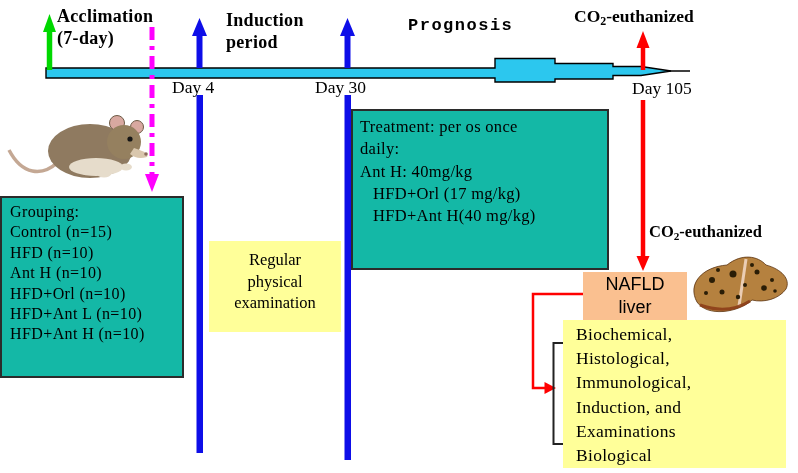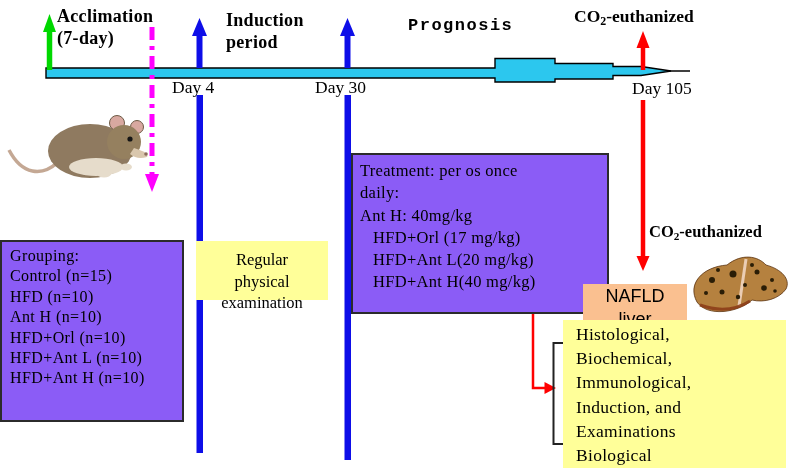--- a/index.html
+++ b/index.html
@@ -6,32 +6,32 @@
   *{box-sizing:border-box;}
   .canvas{position:relative;width:798px;height:473px;background:#fff;overflow:hidden;
           font-family:"Liberation Serif","DejaVu Serif",serif;color:#000;}
   .art{position:absolute;left:0;top:0;}
   .t{position:absolute;white-space:pre-line;}
   .bold{font-weight:bold;text-align:right;}
   .sub{font-size:0.68em;vertical-align:-0.28em;}
   .phase{font-weight:bold;font-size:18px;line-height:22px;letter-spacing:.3px;}
   .day{font-size:17.5px;}
   .diet{font-weight:bold;font-size:16.5px;line-height:19.5px;}
-  .box{position:absolute;border:2px solid #2b2b2b;background:#8b5cf6;margin-top:44px;}
+  .box{position:absolute;border:2px solid #2b2b2b;background:#14b8a6;}
   .groupbox{left:0;top:196px;width:184px;height:182px;padding:4px 0 0 8px;
             font-size:16px;line-height:20.4px;letter-spacing:.4px;}
   .treatbox{left:351px;top:109px;width:258px;height:161px;padding:5px 0 0 7px;
             font-size:16.5px;line-height:22.3px;letter-spacing:.3px;}
   .treatbox .indent{padding-left:13px;}
   .yellow{position:absolute;background:#FFFF99;}
-  .regular{left:196px;top:241px;width:132px;height:59px;text-align:center;
+  .regular{left:209px;top:241px;width:132px;height:91px;text-align:center;
            font-size:16.5px;line-height:21.5px;padding-top:8px;}
   .exambox{left:563px;top:320px;width:223px;height:148px;font-size:17.5px;
            line-height:24.2px;padding:2px 0 0 13px;letter-spacing:.3px;}
-  .nafld{position:absolute;left:583px;top:284px;width:104px;height:48px;background:#FAC090;
+  .nafld{position:absolute;left:583px;top:272px;width:104px;height:48px;background:#FAC090;
          text-align:center;font-family:"Liberation Sans","DejaVu Sans",sans-serif;
          font-size:18px;line-height:23px;padding-top:1px;}
 </style>
 </head>
 <body>
 
 <div class="canvas">
 
   <svg class="art" width="798" height="473" viewBox="0 0 798 473">
 
@@ -124,31 +124,30 @@
 
   <div class="t yellow regular">Regular
 physical
 examination</div>
 
   <div class="box treatbox">
     <div>Treatment: per os once</div>
     <div>daily:</div>
     <div>Ant H: 40mg/kg</div>
     <div class="indent">HFD+Orl (17 mg/kg)</div>
-    <div class="indent">HFD+Ant L(20 mg/kg)</div>
     <div class="indent">HFD+Ant H(40 mg/kg)</div>
   </div>
 
   <div class="t bold" style="left:649px;top:222px;font-size:16.5px;"><span>CO</span><span class="sub">2</span><span>-euthanized</span></div>
 
   <div class="t nafld">NAFLD
 liver</div>
 
   <div class="yellow exambox">
+    <div>Biochemical,</div>
     <div>Histological,</div>
-    <div>Biochemical,</div>
     <div>Immunological,</div>
     <div>Induction, and</div>
     <div>Examinations</div>
     <div>Biological</div>
   </div>
 
 </div>
 
 </body></html>

